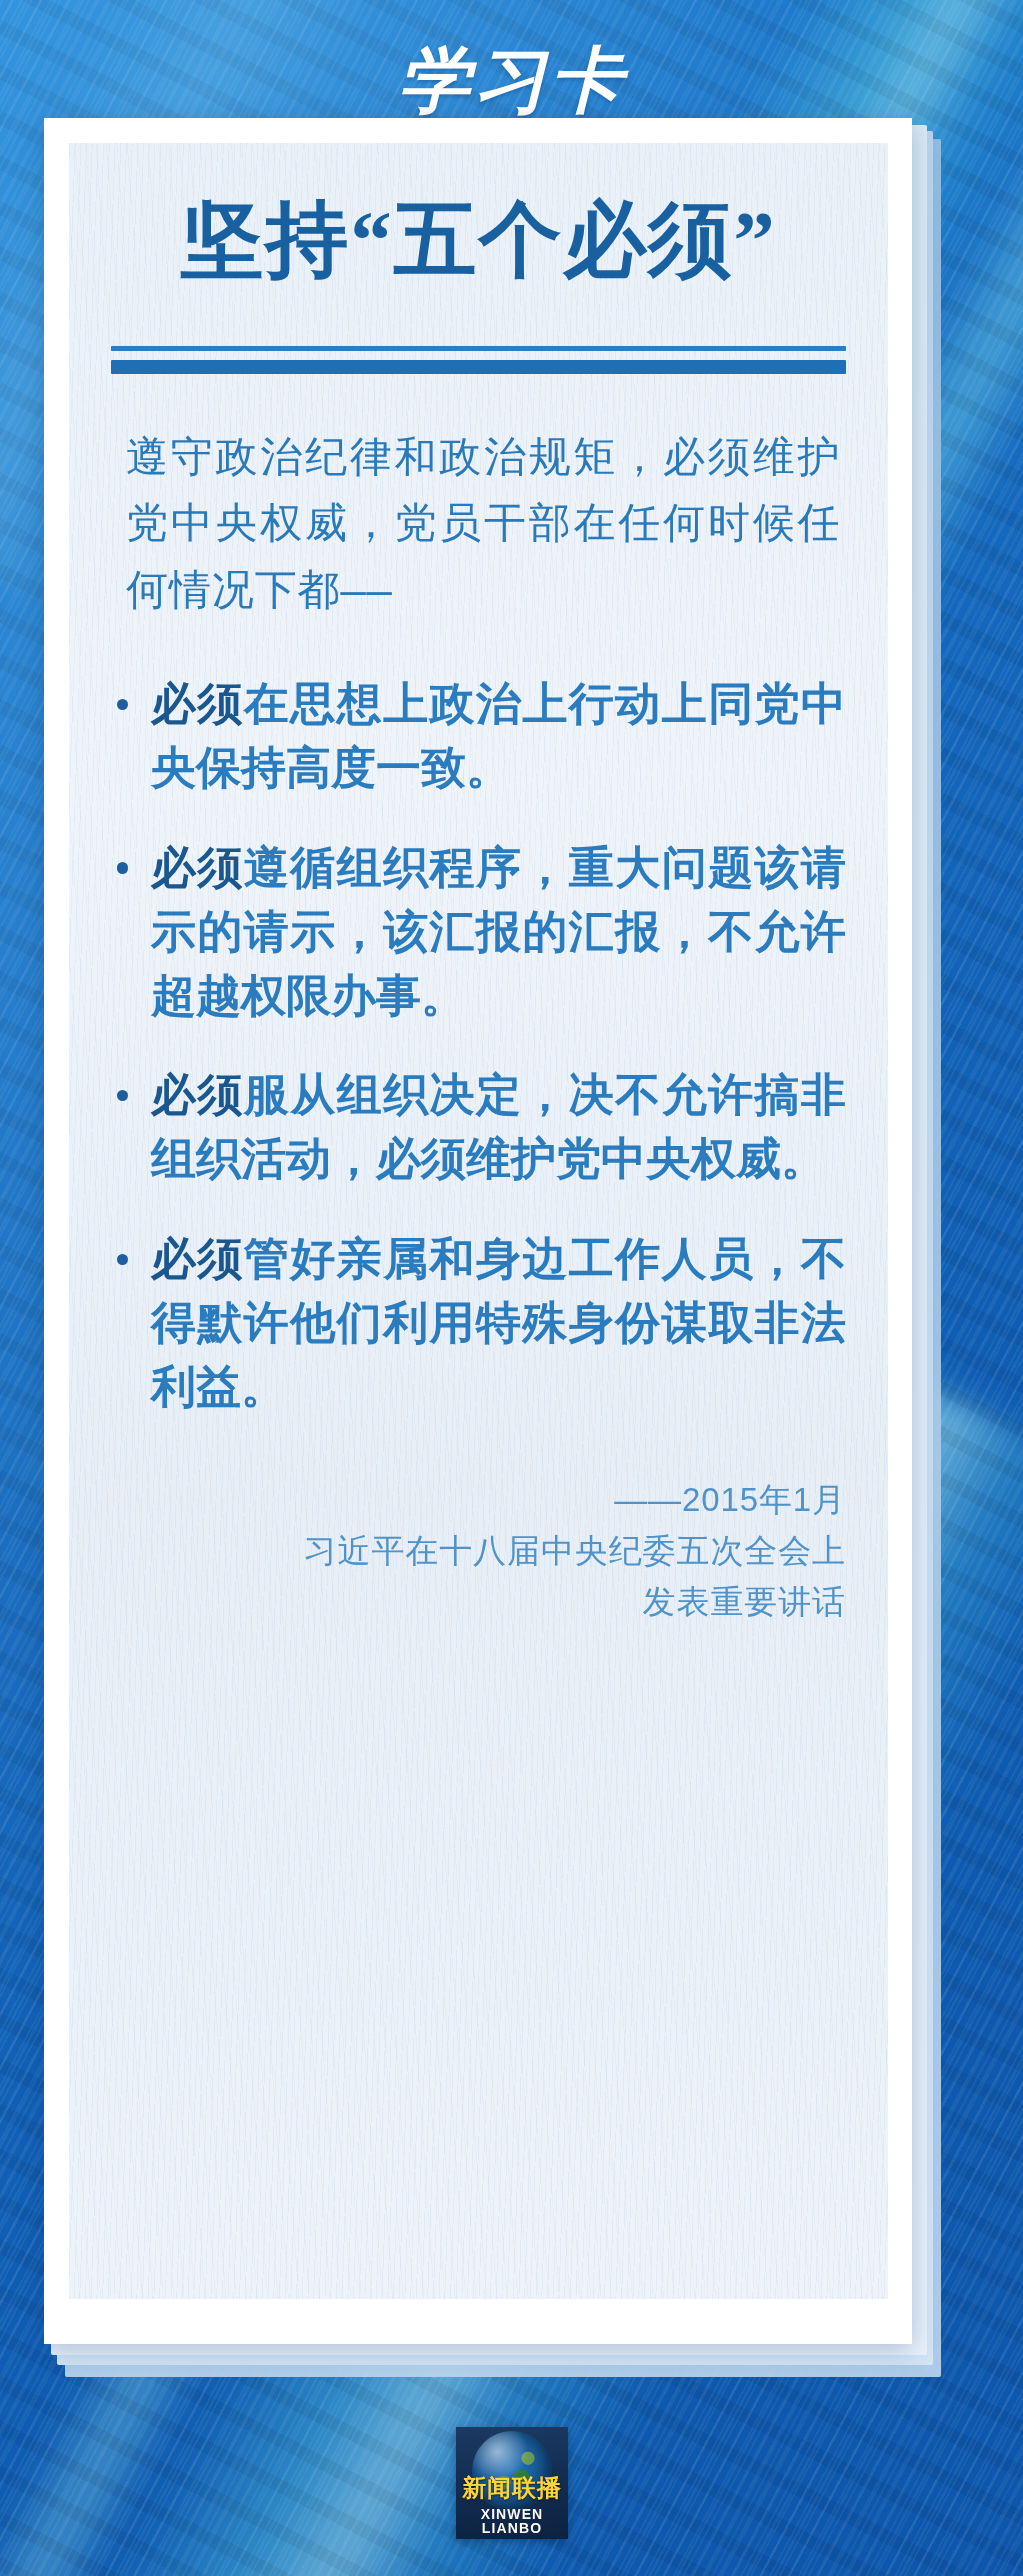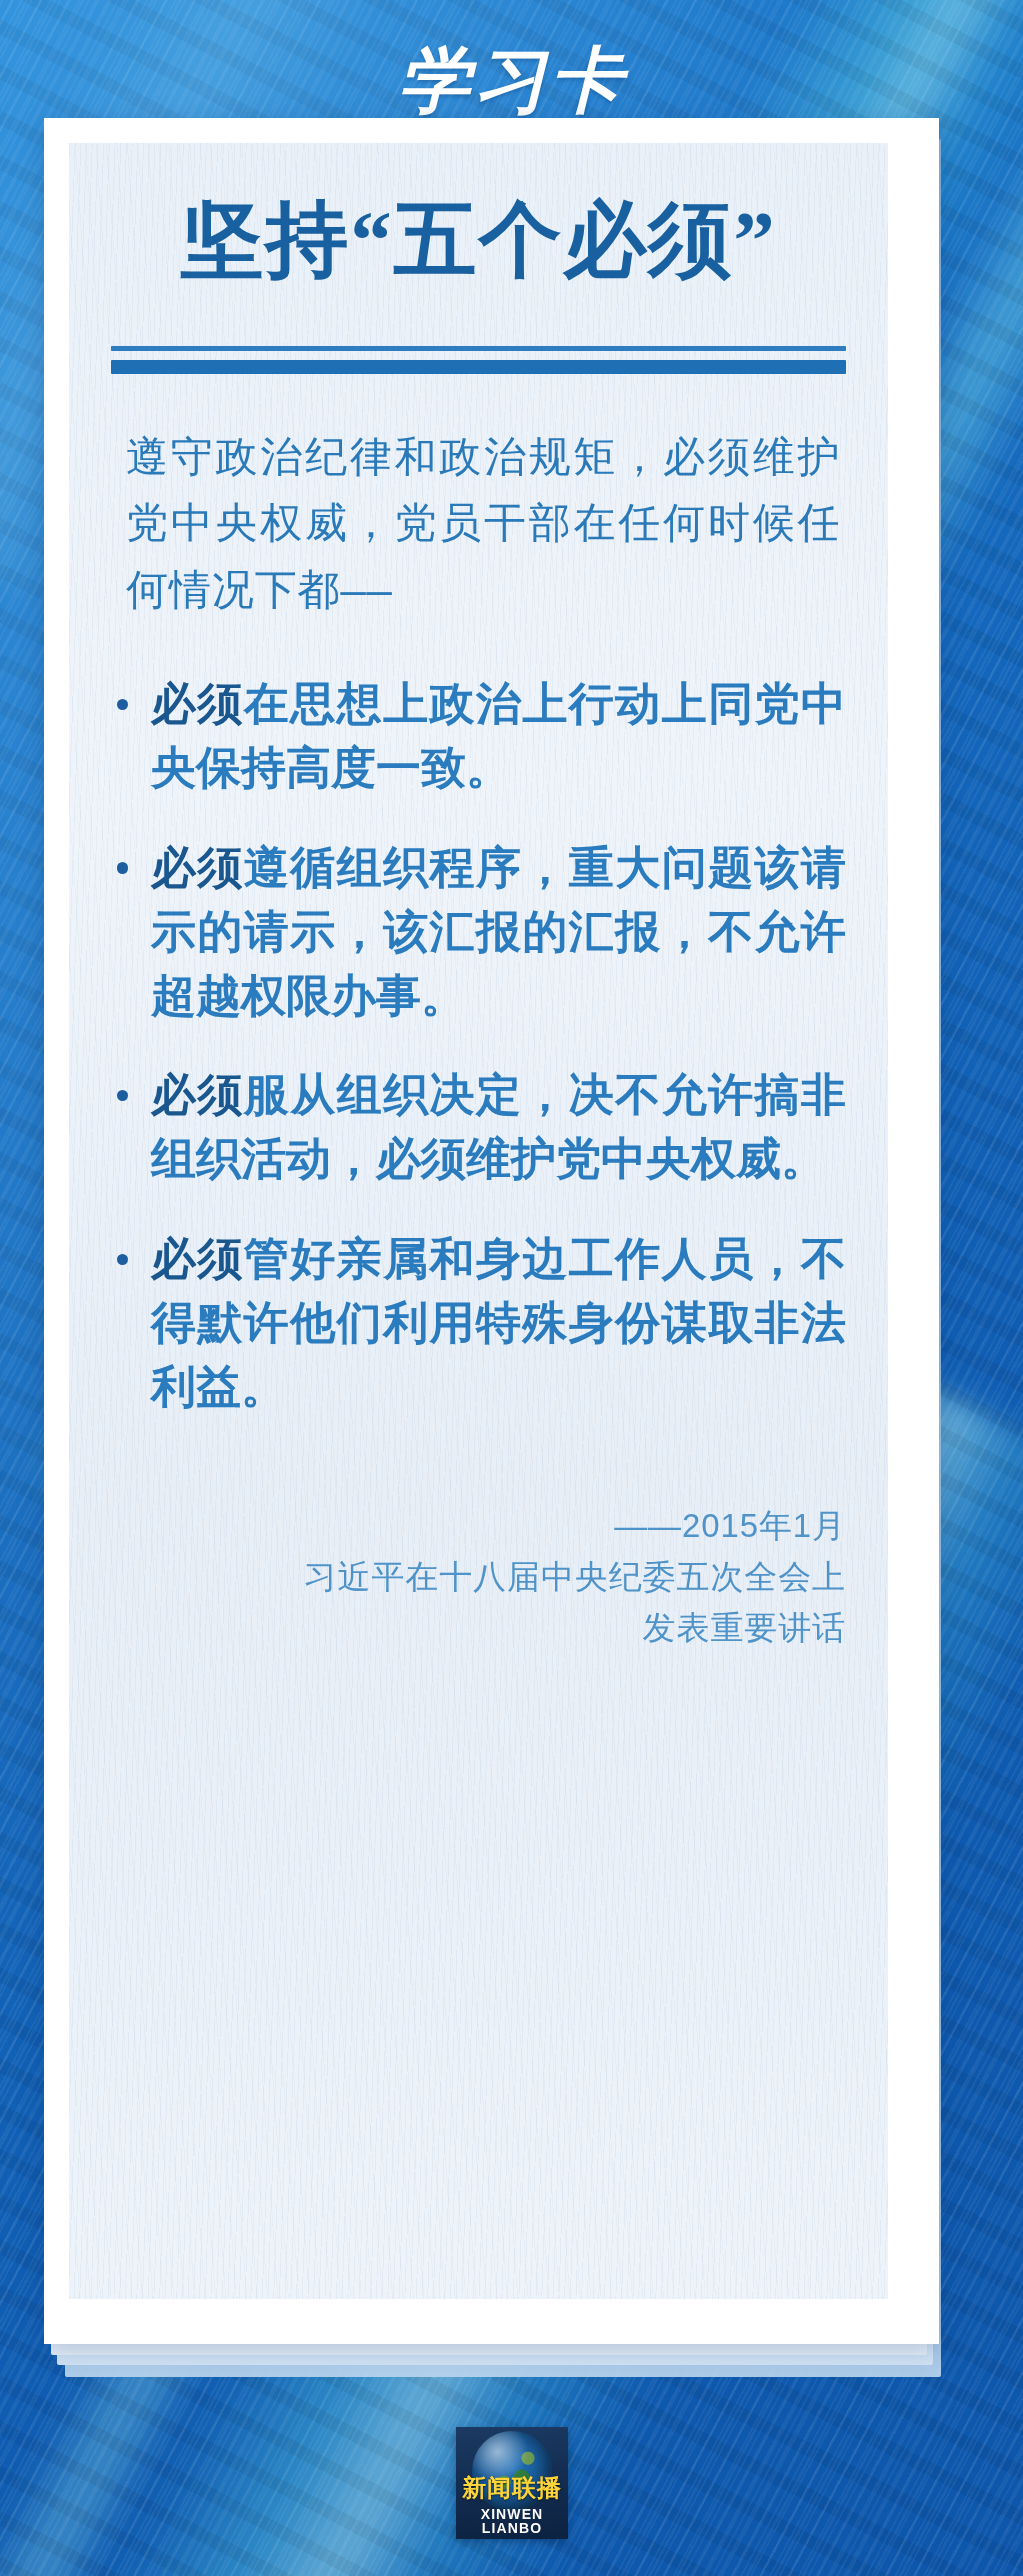--- a/index.html
+++ b/index.html
@@ -151,21 +151,20 @@
   .stack-layer.l2 { left: 13.3px; top: 13.3px; width: 876px; height: 2234px; background: linear-gradient(180deg,#b8d4ec 0%, #d3e4f5 100%); }
   .stack-layer.l1 { left: 6.6px;  top: 6.6px;  width: 876px; height: 2230px; background: linear-gradient(180deg,#dceaf7 0%, #eaf2fb 100%); }
 
   .card {
     position: absolute;
     left: 0; top: 0;
     width: 868px;
     height: 2226px;
     background: #ffffff;
     box-shadow: 0 5.7px 25px rgba(6,52,110,.28);
-    padding-left: 27px;
   }
   .card-inner {
     position: absolute;
     left: 25px; top: 25px;
     width: 819px;
     height: 2156px;
     background:
       repeating-linear-gradient(92deg, rgba(170,195,220,0.16) 0px, rgba(170,195,220,0.16) 0.9px, rgba(255,255,255,0) 0.9px, rgba(255,255,255,0) 5.7px),
       repeating-linear-gradient(86deg, rgba(160,190,218,0.10) 0px, rgba(160,190,218,0.10) 0.9px, rgba(255,255,255,0) 0.9px, rgba(255,255,255,0) 10.4px),
       linear-gradient(178deg, #e9f0f7 0%, #eff4fa 30%, #e7eef6 62%, #edf3f9 100%);
@@ -239,21 +238,21 @@
     height: 11.4px;
     border-radius: 50%;
     background: #1c5e9f;
   }
   .bullet .kw {
     color: #1a578f;
     font-weight: 700;
   }
 
   .attribution {
-    margin-top: 81px;
+    margin-top: 55px;
     text-align: right;
     color: #4f93c8;
     font-size: 33px;
     line-height: 1.55;
     font-weight: 400;
     letter-spacing: 0.9px;
   }
   .attribution .line { display: block; }
 
   

